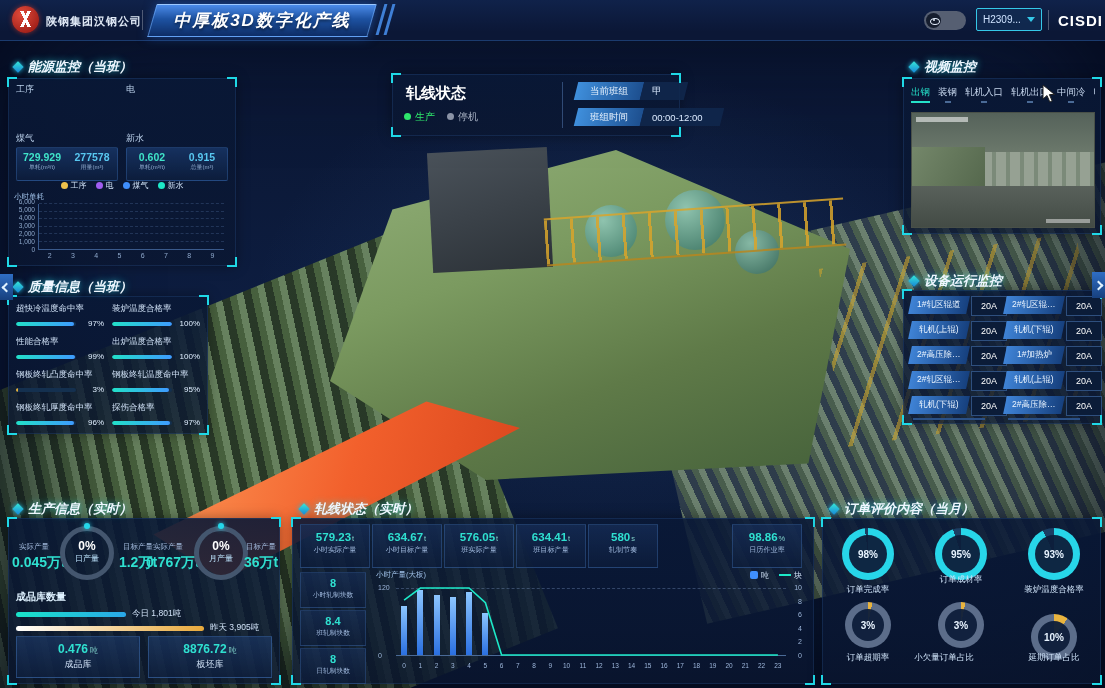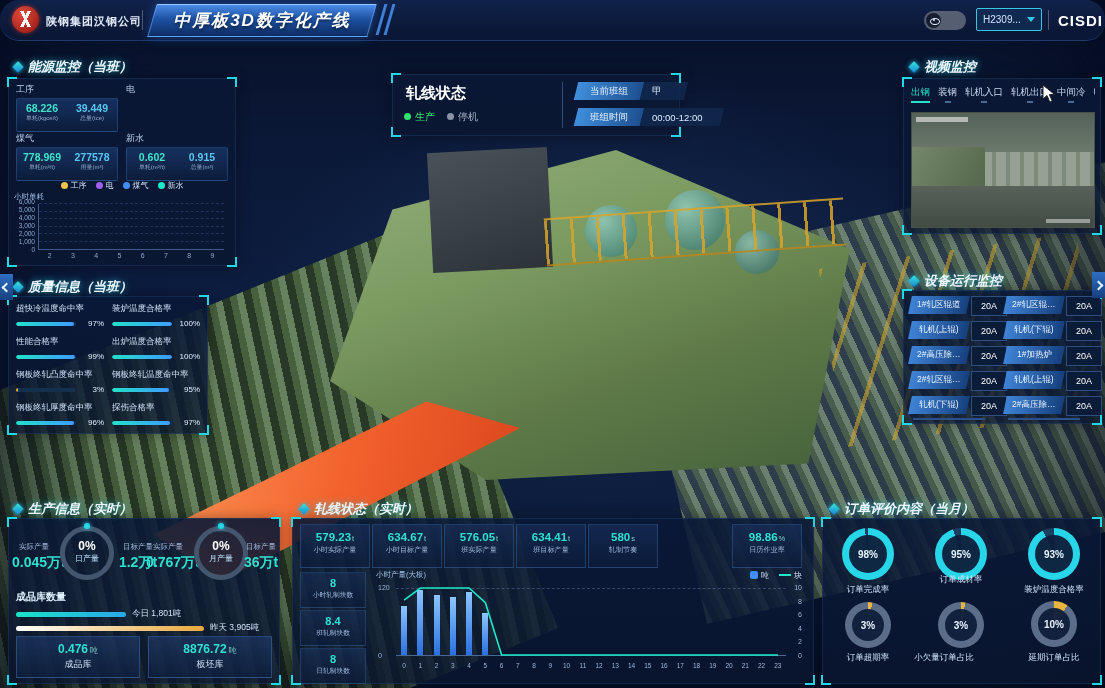--- a/index.html
+++ b/index.html
@@ -12,21 +12,21 @@
   .sc-mill{left:330px;top:150px;width:520px;height:330px;background:linear-gradient(160deg,#93b07a 0%,#7b9a60 35%,#5f7a48 65%,#44603a 100%);clip-path:polygon(12% 18%,55% 0,100% 30%,92% 95%,30% 100%,0 70%);box-shadow:0 10px 40px rgba(0,0,0,.5);}
   .sc-gray{left:430px;top:150px;width:120px;height:120px;background:linear-gradient(165deg,#4a525a,#2c3238);transform:rotate(-3deg);}
   .sc-cyl1{left:585px;top:205px;width:52px;height:52px;border-radius:50%;background:radial-gradient(circle at 35% 30%,#8fc3ae,#3f7a66);}
   .sc-cyl2{left:665px;top:190px;width:60px;height:60px;border-radius:50%;background:radial-gradient(circle at 35% 30%,#8fc3ae,#3a7260);}
   .sc-cyl3{left:735px;top:230px;width:44px;height:44px;border-radius:50%;background:radial-gradient(circle at 35% 30%,#86b8a4,#39695a);}
   .sc-rail{left:545px;top:208px;width:300px;height:44px;border-top:2px solid #d9a52b;border-bottom:2px solid #b8871f;background:repeating-linear-gradient(90deg,#d9a52b 0 3px,rgba(0,0,0,0) 3px 26px);transform:rotate(-4deg);opacity:.85;}
   .sc-crane{left:830px;top:250px;width:260px;height:180px;background:repeating-linear-gradient(115deg,#caa32e 0 4px,rgba(0,0,0,0) 4px 40px);transform:rotate(-8deg);opacity:.6;}
   .sc-plate{left:130px;top:390px;width:390px;height:190px;background:linear-gradient(105deg,#ffa25e 0%,#f2602c 55%,#d8441c 100%);clip-path:polygon(6% 76%,76% 6%,100% 20%,24% 100%);box-shadow:0 0 36px rgba(255,100,40,.45);}
   .sc-vig{left:0;top:0;width:1105px;height:688px;box-shadow:inset 0 0 140px #03081a;}
   
-  .header{position:absolute;left:0;top:0;width:1105px;height:40px;background:linear-gradient(180deg,#10224a,#0b1736 80%);border-bottom:1px solid #1b3b6e;z-index:30;border-radius:19px;}
+  .header{position:absolute;left:0;top:0;width:1105px;height:40px;background:linear-gradient(180deg,#10224a,#0b1736 80%);border-bottom:1px solid #1b3b6e;z-index:30;}
   .logo{position:absolute;left:12px;top:6px;width:27px;height:27px;border-radius:50%;background:radial-gradient(circle at 35% 30%,#e04a3a,#8f1410);box-shadow:0 0 5px rgba(220,60,40,.6);}
   .logo i{position:absolute;left:7px;top:5px;width:13px;height:16px;background:linear-gradient(115deg,rgba(0,0,0,0) 42%,#fff 42%,#fff 58%,rgba(0,0,0,0) 58%),linear-gradient(65deg,rgba(0,0,0,0) 42%,#fff 42%,#fff 58%,rgba(0,0,0,0) 58%);}
   .company{position:absolute;left:46px;top:14px;font-size:11px;font-weight:bold;color:#dfe8f5;letter-spacing:1px;}
   .hdiv{position:absolute;width:1px;height:20px;top:10px;background:rgba(255,255,255,.28);}
   .plate{position:absolute;left:152px;top:4px;width:218px;height:31px;transform:skewX(-16deg);background:linear-gradient(180deg,#4a8ae8 0%,#1d52a2 45%,#0e2d66 100%);border:1px solid rgba(120,180,255,.55);border-top-color:#9cc8ff;box-shadow:0 0 10px rgba(40,110,220,.5);}
   .plate span{display:block;transform:skewX(16deg);text-align:center;line-height:31px;font-size:17px;font-weight:900;font-style:italic;color:#fff;letter-spacing:2px;text-shadow:0 2px 3px rgba(0,0,0,.5);}
   .slash{position:absolute;top:4px;width:3px;height:31px;background:#3f7fd6;transform:skewX(-16deg);}
   .toggle{position:absolute;left:924px;top:11px;width:42px;height:19px;border-radius:10px;background:#565f72;cursor:pointer;}
   .toggle .knob{position:absolute;left:2px;top:2px;width:15px;height:15px;border-radius:50%;background:#151d2e;}
   .eye{position:absolute;left:3.5px;top:4.5px;width:8px;height:5px;border:1px solid #e8f2ff;border-radius:50%;}
@@ -193,39 +193,29 @@
     <div class="brand">CISDI</div>
   </div>
 
   <div class="ptitle" style="left:14px;top:58px">
     <span class="diamond"></span>
     <span>能源监控（当班）</span>
   </div>
   <div class="frame" style="left:8px;top:78px;width:228px;height:188px">
     <div class="abs" style="left:8px;top:5px;width:102px">
       <div class="eg-name">工序</div>
-      <div class="eg-box">
-          <div class="eg-cell">
-            <div class="eg-v">68.226</div>
-            <div class="eg-l">单耗(kgce/t)</div>
-          </div>
-      <div class="eg-cell">
-            <div class="eg-v b">39.449</div>
-            <div class="eg-l">总量(tce)</div>
-          </div>
-        </div>
     </div>
     <div class="abs" style="left:118px;top:5px;width:102px">
       <div class="eg-name">电</div>
     </div>
     <div class="abs" style="left:8px;top:54px;width:102px">
       <div class="eg-name">煤气</div>
       <div class="eg-box">
           <div class="eg-cell">
-            <div class="eg-v">778.969</div>
+            <div class="eg-v">729.929</div>
             <div class="eg-l">单耗(m³/t)</div>
           </div>
       <div class="eg-cell">
             <div class="eg-v b">277578</div>
             <div class="eg-l">用量(m³)</div>
           </div>
         </div>
     </div>
     <div class="abs" style="left:118px;top:54px;width:102px">
       <div class="eg-name">新水</div>
@@ -763,21 +753,21 @@
       </div>
     <div class="donut-label" style="left:186px;top:66px">装炉温度合格率</div>
     <div class="donut" style="left: 23px; top: 84px; width: 46px; height: 46px; background: conic-gradient(rgb(233, 180, 63) 10.8deg, rgb(92, 109, 138) 10.8deg);">
         <span class="dv">3%</span>
       </div>
     <div class="donut-label" style="left:0px;top:134px">订单超期率</div>
     <div class="donut" style="left: 116px; top: 84px; width: 46px; height: 46px; background: conic-gradient(rgb(233, 180, 63) 10.8deg, rgb(92, 109, 138) 10.8deg);">
         <span class="dv">3%</span>
       </div>
     <div class="donut-label" style="left:76px;top:134px">小欠量订单占比</div>
-    <div class="donut" style="left: 209px; top: 83px; width: 46px; height: 46px; background: conic-gradient(rgb(233, 180, 63) 36deg, rgb(92, 109, 138) 36deg); text-decoration: underline;">
+    <div class="donut" style="left: 209px; top: 96px; width: 46px; height: 46px; background: conic-gradient(rgb(233, 180, 63) 36deg, rgb(92, 109, 138) 36deg); text-decoration: underline;">
         <span class="dv">10%</span>
       </div>
     <div class="donut-label" style="left:186px;top:134px">延期订单占比</div>
   <span class="cor tl"></span>
       <span class="cor tr"></span>
       <span class="cor bl"></span>
       <span class="cor br"></span>
     </div>
 
   <div class="side-tab" style="left:0;top:274px">

